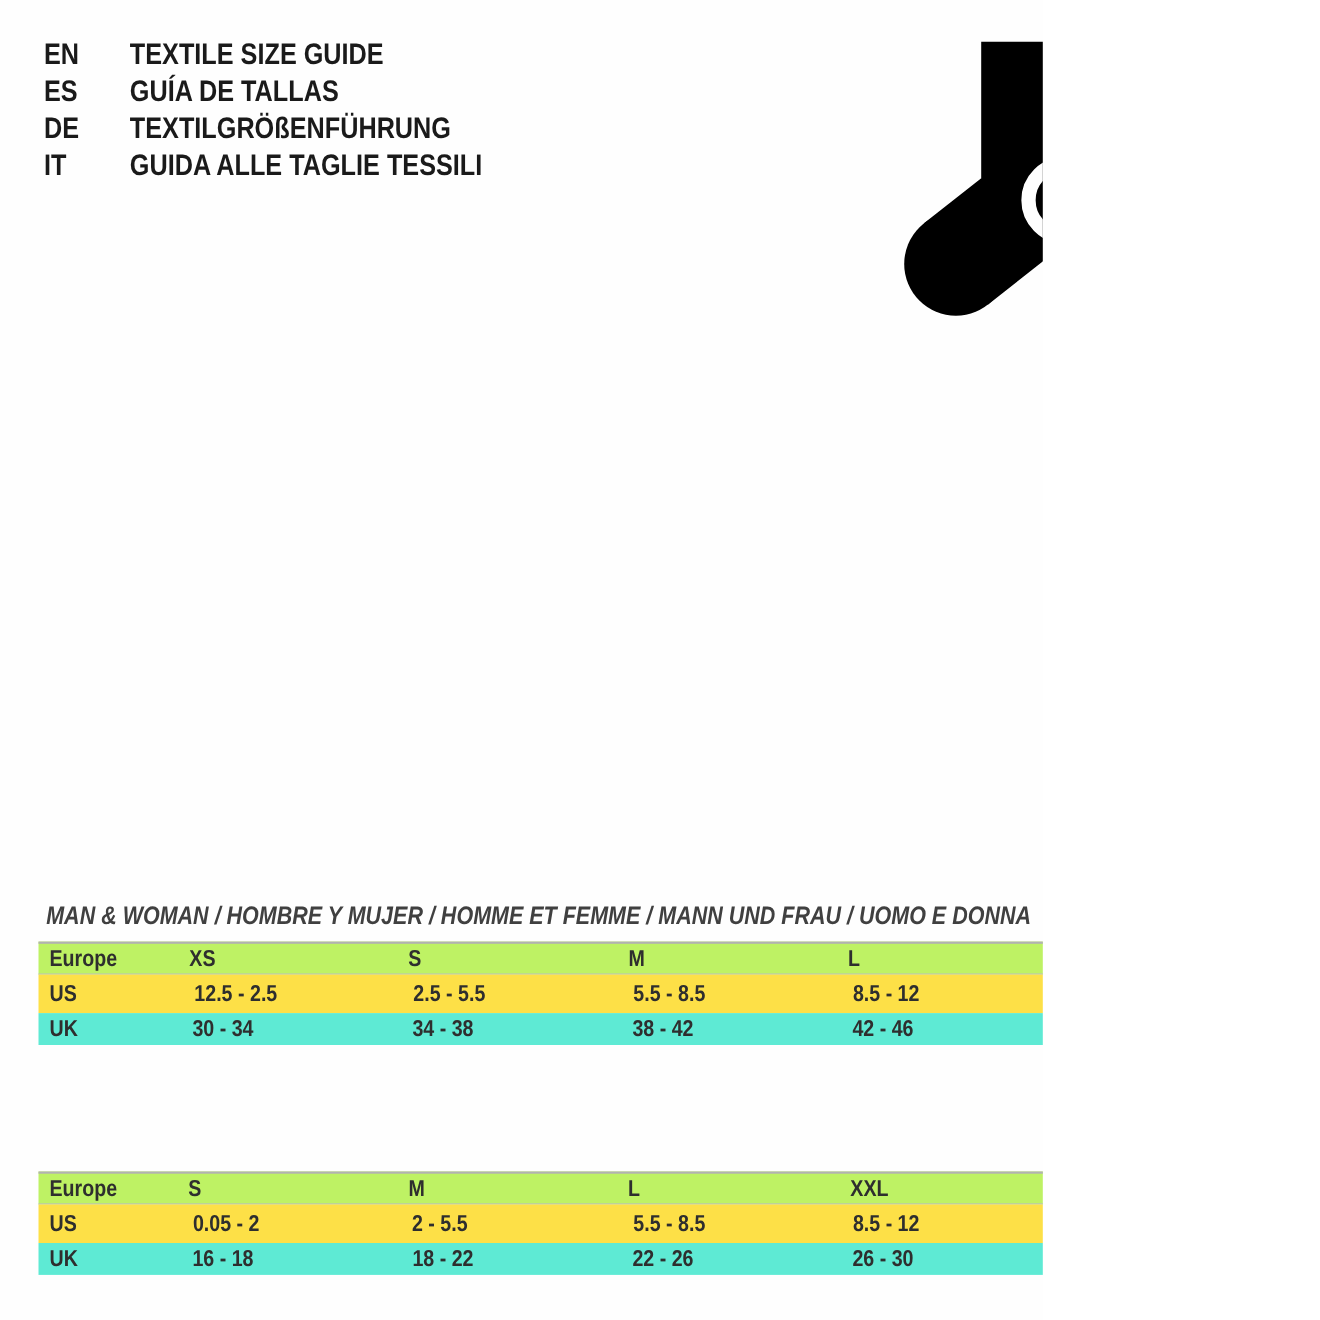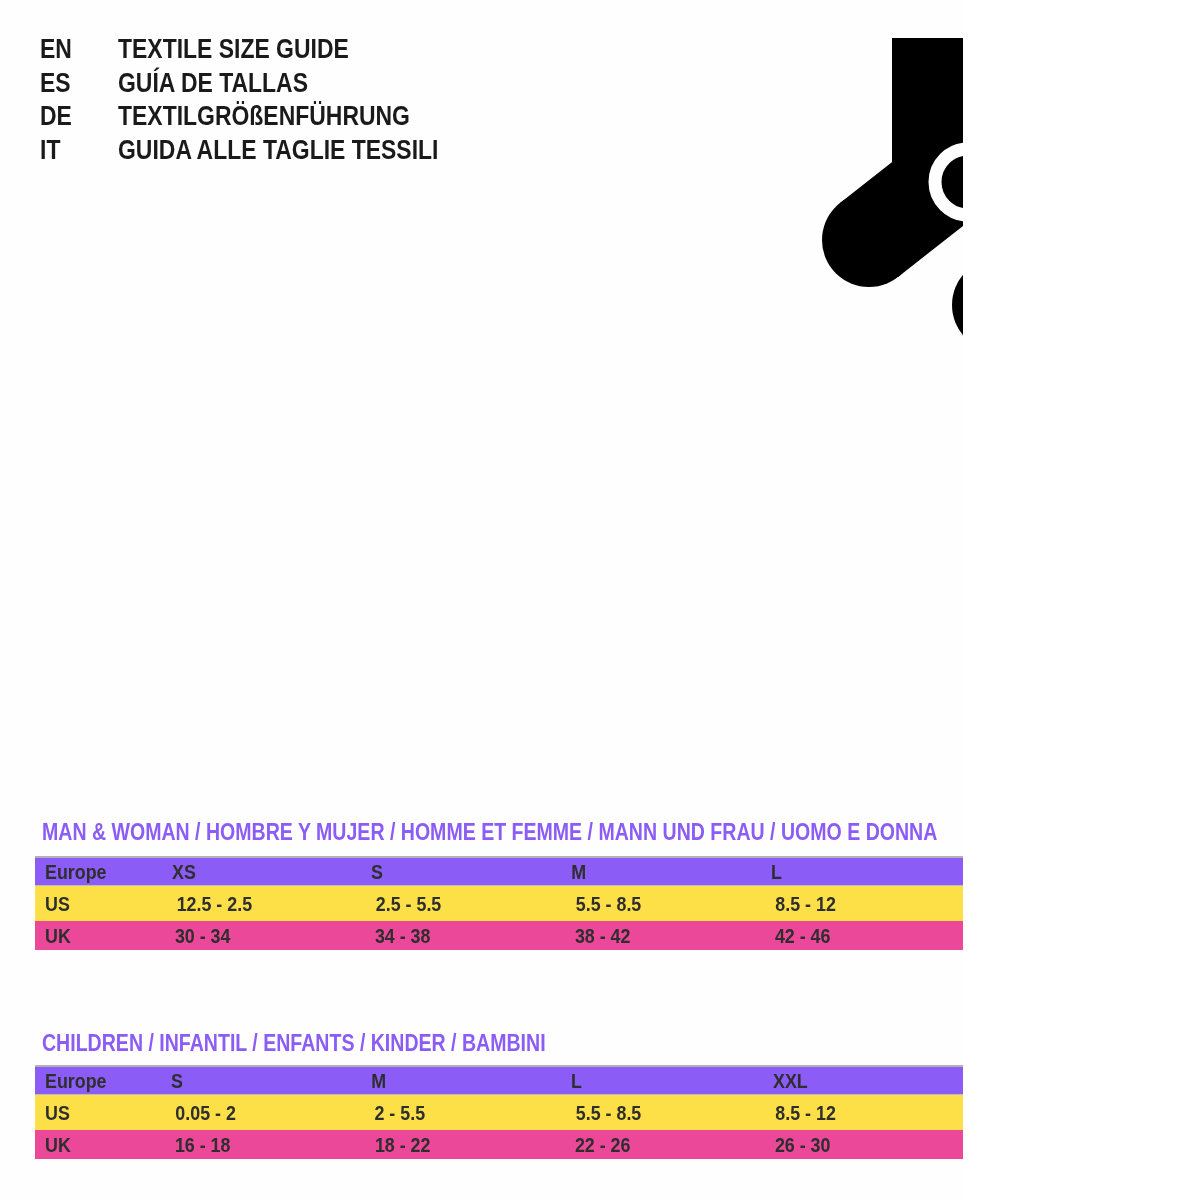--- a/index.html
+++ b/index.html
@@ -4,21 +4,20 @@
 <style>
   html,body{margin:0;padding:0;}
   .page{
     position:relative;
     width:948px;height:1200px;
     background:#fefefe;
     font-family:"Liberation Sans","DejaVu Sans",sans-serif;
     font-weight:700;
     color:#1a1a1a;
     overflow:hidden;
-    padding-left:15px;
   }
   
   .t{
     display:inline-block;
     transform:scaleX(0.85);
     transform-origin:left center;
     white-space:nowrap;
   }
   .tc{transform-origin:center center;}
 
@@ -27,35 +26,35 @@
   .lang-row{display:flex;height:33.5px;align-items:center;font-size:27px;}
   .lang-code{width:78px;flex:0 0 78px;}
 
   
   .cat-heading{position:absolute;left:40px;top:217px;font-size:30px;letter-spacing:0.2px;}
 
   
   .socks-svg{position:absolute;left:795px;top:25px;width:350px;height:340px;}
 
   
-  .tbl-title{position:absolute;left:42px;font-size:23px;color:#8b5cf6;}
+  .tbl-title{position:absolute;left:42px;font-size:23px;color:#404040;font-style:italic;}
   .tbl-title.t1{top:819px;}
   .tbl-title.t2{top:1030px;}
   .tbl{position:absolute;left:35px;width:935px;font-size:21px;color:#2e2e2e;}
   .tbl.t1{top:856px;}
   .tbl.t2{top:1065px;}
   .tr{display:flex;align-items:center;width:100%;}
   .th-row{
     height:27px;
-    background:#8b5cf6;
+    background:#bef264;
     border-top:2px solid #b2b2b2;
     border-bottom:1px solid #bdbdbd;
   }
   .row-us{height:35px;background:#fde047;}
-  .row-uk{height:29px;background:#ec4899;}
+  .row-uk{height:29px;background:#5eead4;}
   .c0{width:135px;flex:0 0 135px;padding-left:10px;box-sizing:border-box;text-align:left;}
   .c{width:200px;flex:0 0 200px;text-align:left;}
 </style>
 </head>
 <body>
 
 <div class="page">
 
   <div class="langs">
     <div class="lang-row">
@@ -109,23 +108,20 @@
     </div>
     <div class="tr row-uk">
       <div class="c0"><span class="t">UK</span></div>
       <div class="c"><span class="t tc">30 - 34</span></div>
       <div class="c"><span class="t tc">34 - 38</span></div>
       <div class="c"><span class="t tc">38 - 42</span></div>
       <div class="c"><span class="t tc">42 - 46</span></div>
     </div>
   </div>
 
-  <div class="tbl-title t2">
-    <span class="t">CHILDREN / INFANTIL / ENFANTS / KINDER / BAMBINI</span>
-  </div>
   <div class="tbl t2">
     <div class="tr th-row">
       <div class="c0"><span class="t">Europe</span></div>
       <div class="c"><span class="t tc">S</span></div>
       <div class="c"><span class="t tc">M</span></div>
       <div class="c"><span class="t tc">L</span></div>
       <div class="c"><span class="t tc">XXL</span></div>
     </div>
     <div class="tr row-us">
       <div class="c0"><span class="t">US</span></div>

